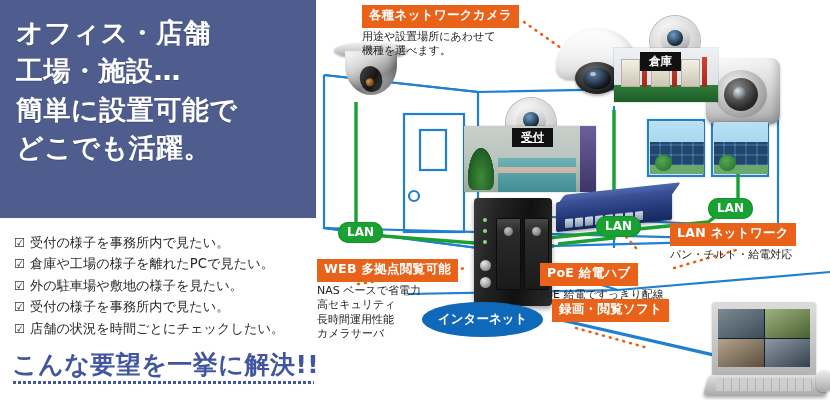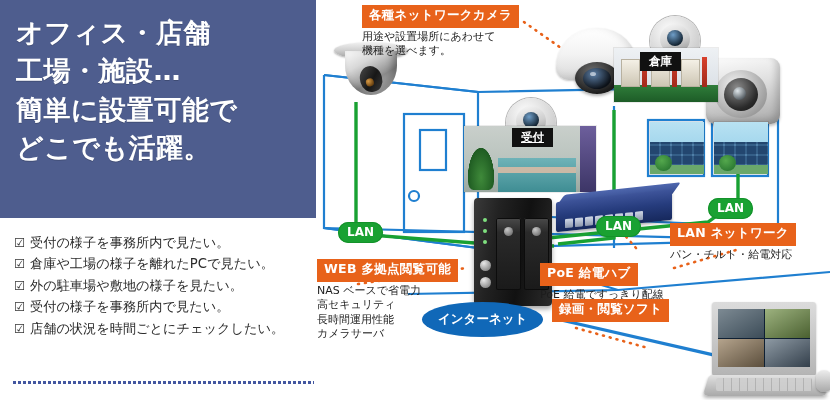--- a/index.html
+++ b/index.html
@@ -310,20 +310,21 @@
       <span class="cbx">☑</span><span>外の駐車場や敷地の様子を見たい。</span>
     </div>
     <div class="need-row">
       <span class="cbx">☑</span><span>受付の様子を事務所内で見たい。</span>
     </div>
     <div class="need-row">
       <span class="cbx">☑</span><span>店舗の状況を時間ごとにチェックしたい。</span>
     </div>
   </div>
 
+  <div class="solve-line">こんな要望を一挙に解決!!</div>
   <div class="dotted-rule"></div>
 
   <div class="diagram">
 
     <svg class="wires" viewBox="0 0 512 400">
 
       <g fill="none" stroke="#1f7fd0" stroke-width="2.2">
         <polyline points="6,75 6,228 160,248 160,92 6,75"></polyline>
         <polyline points="6,228 460,240 460,86 160,92"></polyline>
         <polyline points="160,248 460,240"></polyline>

